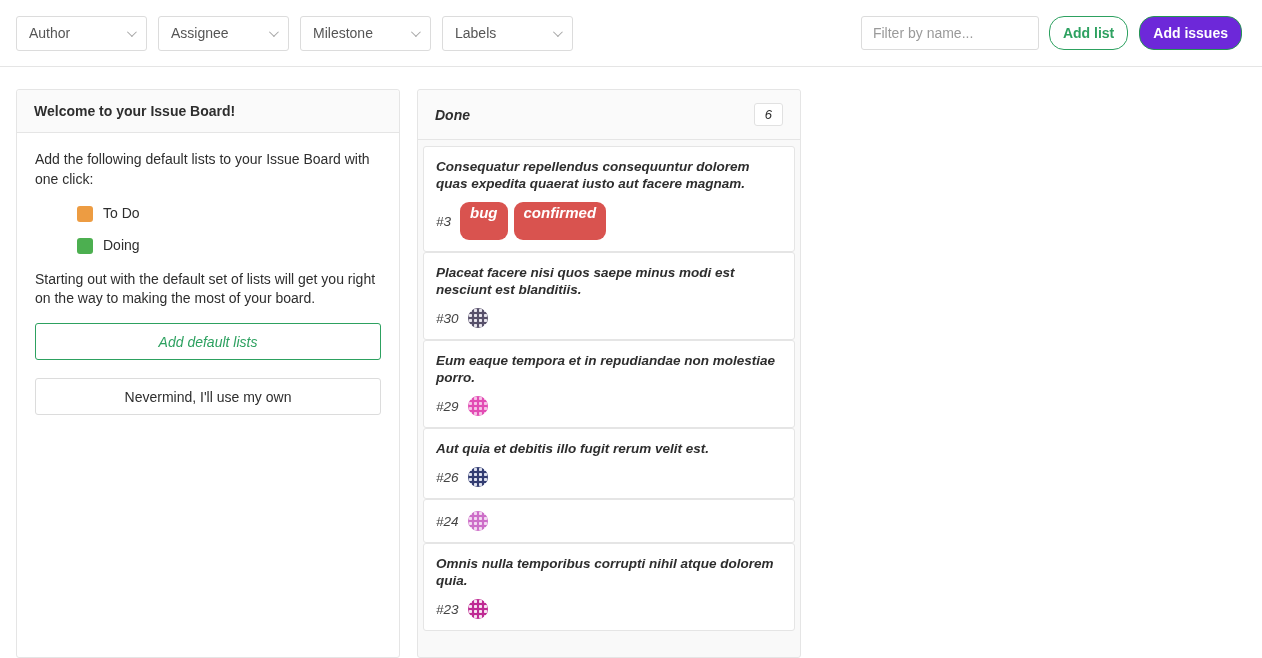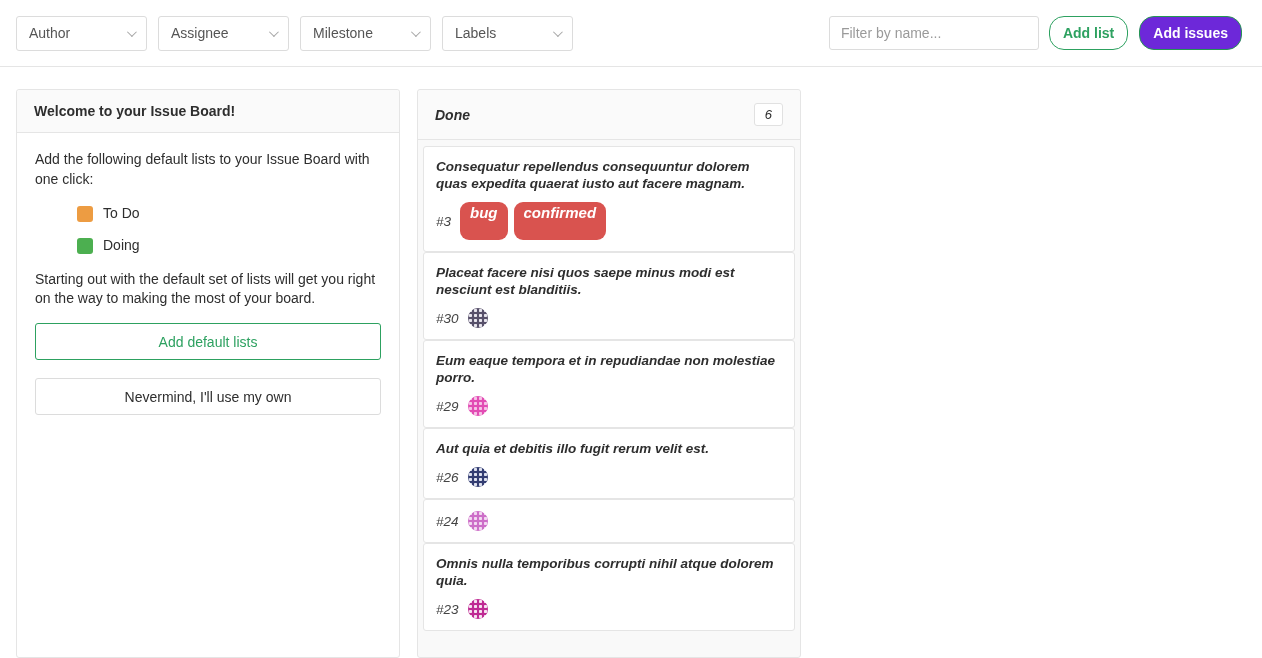--- a/index.html
+++ b/index.html
@@ -9,21 +9,21 @@
   
   .topbar { height: 67px; display: flex; align-items: center; padding: 0 20px 0 16px;
     border-bottom: 1px solid #e5e5e5; background: #fff; }
   .dropdown { width: 131px; height: 35px; border: 1px solid #dcdcdc; border-radius: 3px;
     background: #fff; display: flex; align-items: center; justify-content: space-between;
     padding: 12px 12px; color: #555; cursor: pointer; }
   .dropdown + .dropdown { margin-left: 11px; }
   .chev { width: 7px; height: 7px; border-right: 1.5px solid #a7a7a7;
     border-bottom: 1.5px solid #a7a7a7; transform: rotate(45deg) translateY(-2px); }
   .topbar-right { margin-left: auto; display: flex; align-items: center; }
-  .name-filter { width: 210px; height: 34px; border: 1px solid #dcdcdc; border-radius: 3px;
+  .name-filter { width: 178px; height: 34px; border: 1px solid #dcdcdc; border-radius: 3px;
     padding: 0 11px; font-size: 14px; font-family: "Liberation Sans", sans-serif; color: #4d7c0f; }
   .name-filter::placeholder { color: #9a9a9a; }
   .btn { height: 34px; border-radius: 15px; font-size: 14px; font-weight: 600;
     font-family: "Liberation Sans", sans-serif; cursor: pointer; padding: 0 13px; }
   .btn-outline-green { background: #fff; border: 1px solid #2da160; color: #2da160; margin-left: 10px; }
   .btn-green { background: #6d28d9; border: 1px solid #259653; color: #fff; margin-left: 11px; }
 
   
   .board { display: flex; align-items: stretch; padding: 22px 0 0 16px; height: 591px; }
   .panel { width: 384px; border: 1px solid #e5e5e5; border-radius: 3px; background: #fff;
@@ -33,21 +33,21 @@
     padding: 13px 17px; font-weight: 700; display: flex; align-items: center; justify-content: space-between; }
 
   
   .welcome-body { padding: 17px 18px; line-height: 1.42; }
   .welcome-body p { margin-bottom: 8px; }
   .default-lists { list-style: none; margin: 6px 0 8px; }
   .default-lists li { display: flex; align-items: center; padding: 6px 0 6px 42px; cursor: default; }
   .swatch { width: 16px; height: 16px; border-radius: 3px; margin-right: 10px; flex: 0 0 16px; }
   .wbtn { display: block; width: 100%; height: 37px; border-radius: 3px; background: #fff;
     font-size: 14px; font-family: "Liberation Sans", sans-serif; cursor: pointer; }
-  .wbtn-primary { border: 1px solid #2da160; color: #2da160; margin: 14px 0 18px; }
+  .wbtn-primary { border: 1px solid #2da160; color: #2da160; margin: 14px 0 18px; font-style: italic; }
   .wbtn-secondary { border: 1px solid #dcdcdc; color: #2e2e2e; }
 
   
   .list-panel { background: #f9f9f9; }
   .count-badge { background: #fff; border: 1px solid #e1e1e1; border-radius: 3px;
     font-weight: 400; font-size: 13px; padding: 3px 10px; color: #2e2e2e; }
   .cards { padding: 6px 5px; overflow: hidden; }
   .card { background: #fff; border: 1px solid #e5e5e5; border-radius: 3px;
     padding: 11px 12px 11px; cursor: pointer; }
   .card-title { font-weight: 700; font-size: 13.5px; line-height: 17px; margin-bottom: 10px; }

